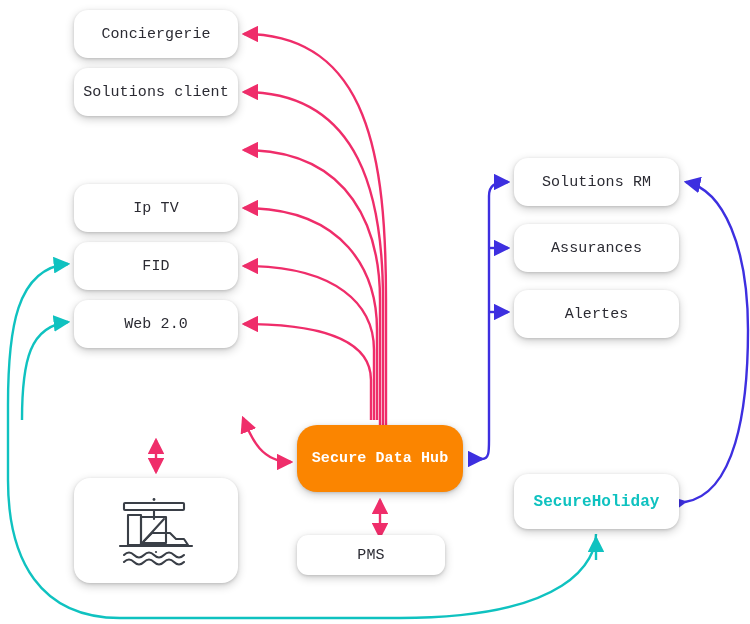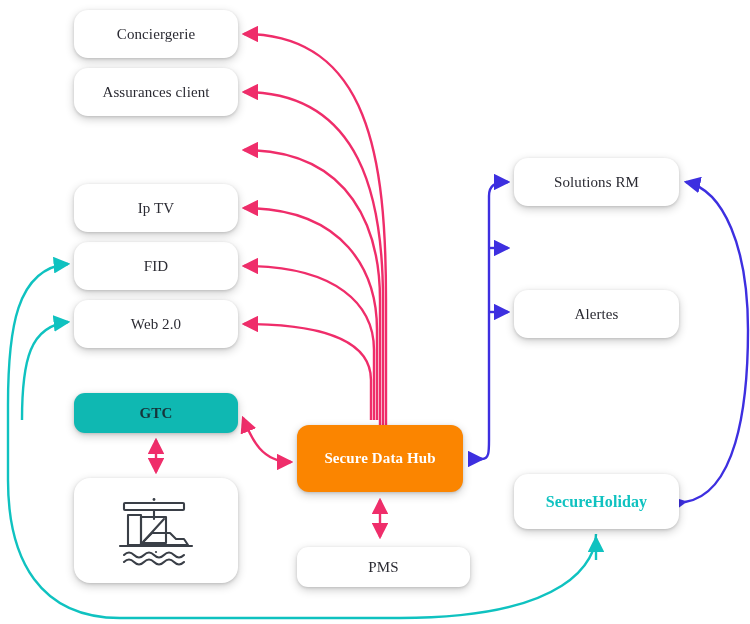--- a/index.html
+++ b/index.html
@@ -6,21 +6,21 @@
     margin: 0;
     padding: 0;
     background: #ffffff;
   }
   #canvas {
     position: relative;
     width: 750px;
     height: 624px;
     background: #ffffff;
     overflow: hidden;
-    font-family: Liberation Serif, serif;
+    font-family: Liberation Mono, monospace;
   }
   #arrow-layer {
     position: absolute;
     left: 0;
     top: 0;
     width: 750px;
     height: 624px;
     pointer-events: none;
   }
   .node {
@@ -51,24 +51,24 @@
   .node-hotel {
     left: 74px; top: 478px; width: 164px; height: 105px;
     border-radius: 16px;
   }
   .node-hub {
     left: 297px; top: 425px; width: 166px; height: 67px;
     background: #fb8500;
     color: #ffffff;
     font-weight: 700;
     font-size: 15px;
-    border-radius: 12px;
+    border-radius: 20px;
   }
   .node-pms {
-    left: 297px; top: 547px; width: 173px; height: 40px;
+    left: 297px; top: 535px; width: 148px; height: 40px;
     border-radius: 11px;
     text-align: right;
   }
   .node-secureholiday {
     left: 514px; top: 474px; width: 165px; height: 55px;
     color: #0fc2c0;
     font-weight: 700;
     font-size: 16px;
     border-radius: 14px;
   }
@@ -120,35 +120,32 @@
       <path d="M22,420 C22,360 30,326 68,322" marker-end="url(#ah-teal)"></path>
       <path d="M596,534 C596,560 570,618 400,618 L120,618 C40,618 8,560 8,480 L8,405"></path>
       <path d="M596,560 L596,538" marker-end="url(#ah-teal)"></path>
     </g>
   </svg>
 
   <div class="node left-item" style="top:10px">
       <span>Conciergerie</span>
     </div>
   <div class="node left-item" style="top:68px">
-      <span>Assurances client</span>
+      <span>Solutions client</span>
     </div>
   <div class="node left-item" style="top:242px">
       <span>FID</span>
     </div>
   <div class="node left-item" style="top:184px">
       <span>Ip TV</span>
     </div>
   <div class="node left-item" style="top:300px">
       <span>Web 2.0</span>
     </div>
 
-  <div class="node node-gtc">
-      <span>GTC</span>
-    </div>
 
   <div class="node node-hotel">
     <span>
       <svg class="hotel-svg" width="104" height="72" viewBox="0 0 104 72" fill="none" stroke="#3a3f47" stroke-width="2.1" stroke-linecap="round" stroke-linejoin="round">
         <rect x="20" y="8" width="60" height="7" rx="1"></rect>
         <circle cx="50" cy="4.5" r="1.4" fill="#3a3f47" stroke="none"></circle>
         <line x1="50" y1="15" x2="50" y2="24"></line>
         <rect x="24" y="20" width="13" height="30"></rect>
         <rect x="37" y="22" width="25" height="26"></rect>
         <line x1="40" y1="46" x2="60" y2="24"></line>
@@ -164,20 +161,23 @@
   <div class="node node-hub">
       <span>Secure Data Hub</span>
     </div>
   <div class="node node-pms">
       <span>PMS</span>
     </div>
 
   <div class="node right-item" style="top:158px">
       <span>Solutions RM</span>
     </div>
+  <div class="node right-item" style="top:224px">
+      <span>Assurances</span>
+    </div>
   <div class="node node-secureholiday">
       <span>SecureHoliday</span>
     </div>
 
   <div class="node right-item" style="top:290px">
       <span>Alertes</span>
     </div>
 
 </div>
 

